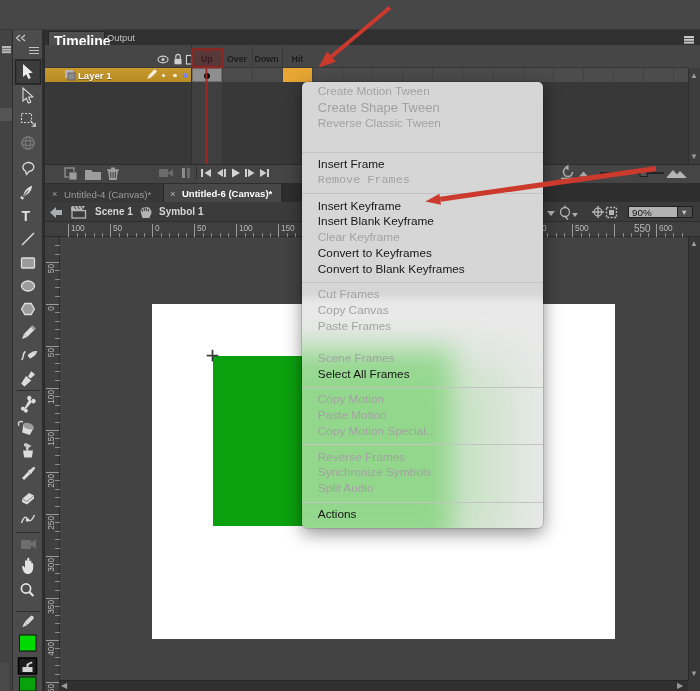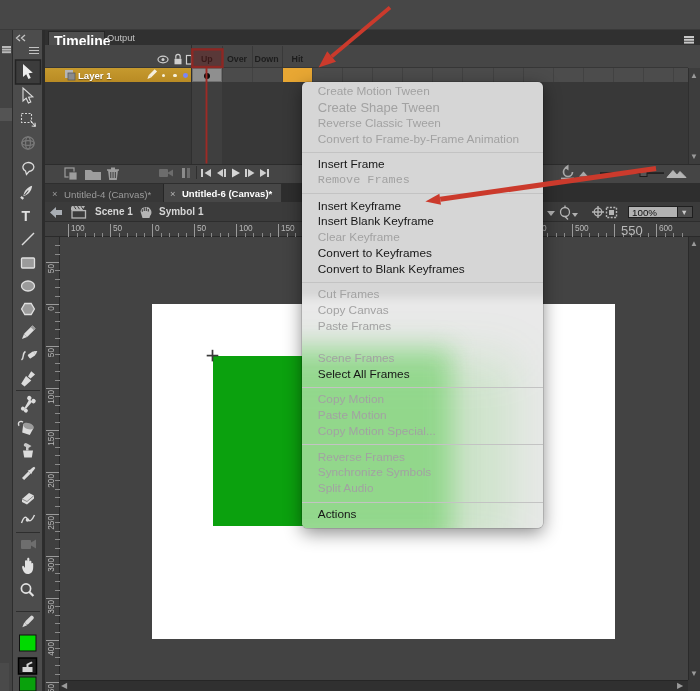--- a/index.html
+++ b/index.html
@@ -244,21 +244,21 @@
     <div class="t" style="left:196.9px;top:222.5px;font-size:8.3px;color:#b8b8b8;">50</div>
     <div class="t" style="left:238.9px;top:222.5px;font-size:8.3px;color:#b8b8b8;">100</div>
     <div class="t" style="left:280.9px;top:222.5px;font-size:8.3px;color:#b8b8b8;">150</div>
     <div class="t" style="left:322.9px;top:222.5px;font-size:8.3px;color:#b8b8b8;">200</div>
     <div class="t" style="left:364.9px;top:222.5px;font-size:8.3px;color:#b8b8b8;">250</div>
     <div class="t" style="left:406.9px;top:222.5px;font-size:8.3px;color:#b8b8b8;">300</div>
     <div class="t" style="left:448.9px;top:222.5px;font-size:8.3px;color:#b8b8b8;">350</div>
     <div class="t" style="left:490.9px;top:222.5px;font-size:8.3px;color:#b8b8b8;">400</div>
     <div class="t" style="left:532.9px;top:222.5px;font-size:8.3px;color:#b8b8b8;">450</div>
     <div class="t" style="left:574.9px;top:222.5px;font-size:8.3px;color:#b8b8b8;">500</div>
-    <div class="t" style="left:621px;top:222.5px;font-size:13px;color:#b8b8b8;">550</div>
+    <div class="t" style="left:634px;top:222.5px;font-size:10px;color:#b8b8b8;">550</div>
     <div class="t" style="left:658.9px;top:222.5px;font-size:8.3px;color:#b8b8b8;">600</div>
 <div style="position:absolute;left:45px;top:237px;width:15px;height:454px;background:#3f3f3f;border-right:1px solid #2a2a2a;"></div>
 <div style="position:absolute;left:54.5px;top:245.2px;width:5px;height:1px;background:#8a8a8a;"></div>
     <div style="position:absolute;left:54.5px;top:253.6px;width:5px;height:1px;background:#8a8a8a;"></div>
     <div style="position:absolute;left:46px;top:262.0px;width:13px;height:1px;background:#9a9a9a;"></div>
     <div style="position:absolute;left:54.5px;top:270.4px;width:5px;height:1px;background:#8a8a8a;"></div>
     <div style="position:absolute;left:54.5px;top:278.8px;width:5px;height:1px;background:#8a8a8a;"></div>
     <div style="position:absolute;left:54.5px;top:287.2px;width:5px;height:1px;background:#8a8a8a;"></div>
     <div style="position:absolute;left:54.5px;top:295.6px;width:5px;height:1px;background:#8a8a8a;"></div>
     <div style="position:absolute;left:46px;top:304.0px;width:13px;height:1px;background:#9a9a9a;"></div>
@@ -336,21 +336,21 @@
         <path d="M27 10 l3 4 3 -4 z" fill="#b0b0b0" stroke="none"></path>
 <path d="M47 9 h12 M53 3 v12" stroke-width="1.4"></path>
         <circle cx="53" cy="9" r="3.8"></circle>
 </g>
     </svg>
 <svg style="position:absolute;left:604px;top:204.5px;" width="15" height="15" viewBox="0 0 15 15">
 <rect x="2.5" y="2.5" width="10" height="10" fill="none" stroke="#b5b5b5" stroke-width="1.4" stroke-dasharray="2 1.4"></rect>
 <rect x="5" y="5" width="5" height="5" fill="#b5b5b5"></rect>
     </svg>
 <div style="position:absolute;left:627.5px;top:206px;width:50px;height:12px;background:#b2b2b2;border:1px solid #1f1f1f;"></div>
-<div class="t" style="left:632px;top:207px;font-size:9.8px;color:#111;">100%</div>
+<div class="t" style="left:632px;top:207px;font-size:9.8px;color:#111;">90%</div>
 <div style="position:absolute;left:677.5px;top:206px;width:15px;height:12px;background:#4e4e4e;border:1px solid #1f1f1f;border-left:none;"></div>
 <div class="t" style="left:680.5px;top:207.5px;color:#c9c9c9;font-size:7.5px;">▼</div>
 <svg style="position:absolute;left:13px;top:56px;" width="30" height="635" viewBox="0 0 30 635">
 <defs>
  <g id="cur">
           <path d="M0 0 L0 13 L3.2 10.2 L5.4 15 L7.8 13.9 L5.6 9.2 L9.8 8.8 Z"></path>
         </g>
 </defs>
 <rect x="2.5" y="4" width="25" height="24" fill="#3c3c3c" stroke="#232323" stroke-width="1.5"></rect>
 <use href="#cur" transform="translate(10,8)" fill="#ececec"></use>
@@ -463,21 +463,20 @@
 </svg>
 <div style="position:absolute;left:301.6px;top:81.6px;width:241.6px;height:446.0px;background:#d6d6d6;border-radius:5px;overflow:hidden;box-shadow:0 5px 18px rgba(0,0,0,0.45), 0 0 0 0.5px rgba(0,0,0,0.25);"></div>
 <div style="position:absolute;left:301.6px;top:81.6px;width:241.6px;height:446.0px;border-radius:5px;overflow:hidden;">
       <div style="position:absolute;left:-20px;top:216px;width:281.6px;height:250.0px;background:rgba(255,255,255,0.47);filter:blur(4px);"></div>
       <div style="position:absolute;left:-90px;top:266px;width:240px;height:200px;background:rgba(40,195,30,0.37);filter:blur(13px);"></div>
       <div style="position:absolute;left:-60px;top:278px;width:270px;height:190px;background:rgba(60,200,45,0.16);filter:blur(24px);"></div>
     </div>
 <div class="t" style="left:317.8px;top:84.0px;height:15.9px;line-height:15.9px;font-size:11.8px;color:#a2a2a2;">Create Motion Tween</div>
     <div class="t" style="left:317.8px;top:100.0px;height:15.9px;line-height:15.9px;font-size:13px;color:#a2a2a2;">Create Shape Tween</div>
     <div class="t" style="left:317.8px;top:115.9px;height:15.9px;line-height:15.9px;font-size:11.8px;color:#a2a2a2;">Reverse Classic Tween</div>
-    <div class="t" style="left:317.8px;top:131.8px;height:15.9px;line-height:15.9px;font-size:11.8px;color:#a2a2a2;">Convert to Frame-by-Frame Animation</div>
     <div style="position:absolute;left:301.6px;top:152.0px;width:241.6px;height:1px;background:#c3c3c3;"></div>
     <div class="t" style="left:317.8px;top:157.2px;height:15.9px;line-height:15.9px;font-size:11.8px;color:#161616;">Insert Frame</div>
     <div class="t" style="left:317.8px;top:173.1px;height:15.9px;line-height:15.9px;font-size:11.8px;color:#a2a2a2;font-family:Liberation Mono, monospace;">Remove Frames</div>
     <div style="position:absolute;left:301.6px;top:193.3px;width:241.6px;height:1px;background:#c3c3c3;"></div>
     <div class="t" style="left:317.8px;top:198.5px;height:15.9px;line-height:15.9px;font-size:11.8px;color:#161616;">Insert Keyframe</div>
     <div class="t" style="left:317.8px;top:214.4px;height:15.9px;line-height:15.9px;font-size:11.8px;color:#161616;">Insert Blank Keyframe</div>
     <div class="t" style="left:317.8px;top:230.3px;height:15.9px;line-height:15.9px;font-size:11.8px;color:#a2a2a2;">Clear Keyframe</div>
     <div class="t" style="left:317.8px;top:246.2px;height:15.9px;line-height:15.9px;font-size:11.8px;color:#161616;">Convert to Keyframes</div>
     <div class="t" style="left:317.8px;top:262.1px;height:15.9px;line-height:15.9px;font-size:11.8px;color:#161616;">Convert to Blank Keyframes</div>
     <div style="position:absolute;left:301.6px;top:282.3px;width:241.6px;height:1px;background:#c3c3c3;"></div>

